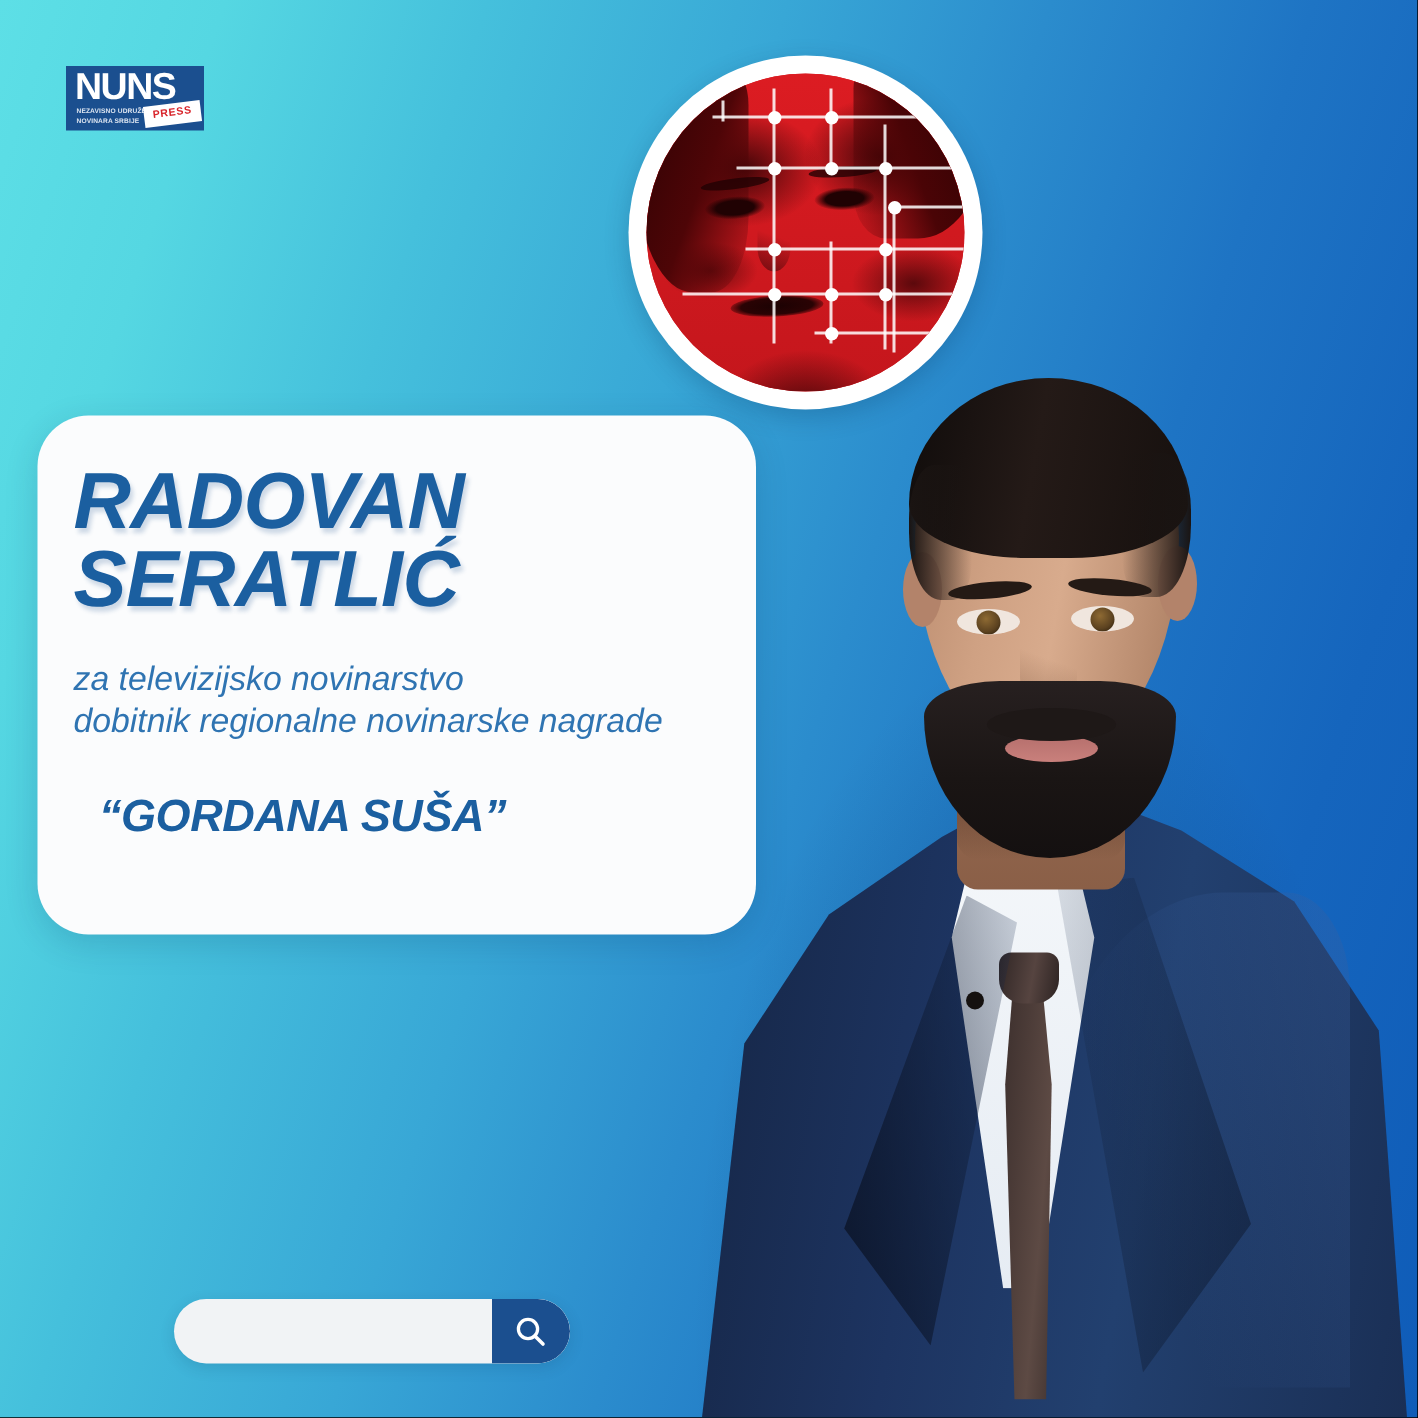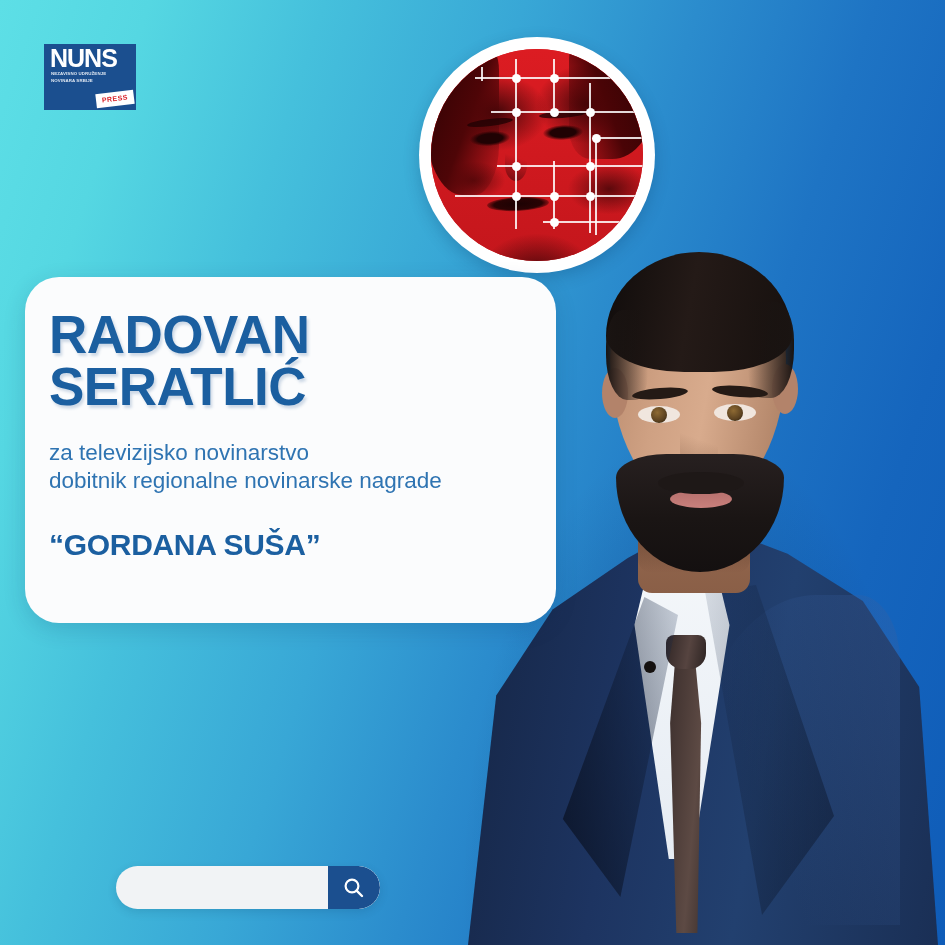--- a/index.html
+++ b/index.html
@@ -20,21 +20,21 @@
         #2b8ccd 56%,
         #1e74c4 70%,
         #1565bd 84%,
         #0f5cb8 100%);
   }
 
   
   .logo {
     position: absolute;
     left: 44px; top: 44px;
-    width: 92px; height: 66px;
+    width: 92px; height: 43px;
     background: #1b4f8f;
     overflow: hidden;
   }
   .logo-word {
     position: absolute;
     left: 6px; top: 1px;
     font-size: 25px;
     font-weight: bold;
     letter-spacing: -1px;
     color: #ffffff;
@@ -154,45 +154,46 @@
     width: 9px; height: 9px;
     margin: -4.5px 0 0 -4.5px;
     border-radius: 50%;
     background: #ffffff;
   }
 
   
   .card {
     position: absolute;
     left: 25px; top: 277px;
-    width: 531px; height: 346px;
+    width: 479px; height: 346px;
     background: #fbfcfd;
     border-radius: 34px;
     box-shadow: 0 6px 22px rgba(5,45,90,0.16);
+    font-style: italic;
   }
   .card-pad { padding: 32px 40px 0 24px; }
   .headline {
     margin: 0;
     font-size: 53px;
     line-height: 52px;
     font-weight: bold;
     letter-spacing: -0.5px;
     color: #1b5fa0;
     text-shadow: 2px 3px 3px rgba(30,80,140,0.20);
   }
   .headline span { display: block; }
   .subline {
     margin: 26px 0 0 0;
     font-size: 22.5px;
     line-height: 28px;
     color: #2f74b2;
   }
   .subline span { display: block; }
   .award {
-    margin: 30px 0 0 0;
+    margin: 30px 0 0 17px;
     font-size: 30px;
     line-height: 40px;
     font-weight: bold;
     letter-spacing: -0.3px;
     color: #1b5fa0;
   }
   .award span { display: block; }
 
   
   .photo {

